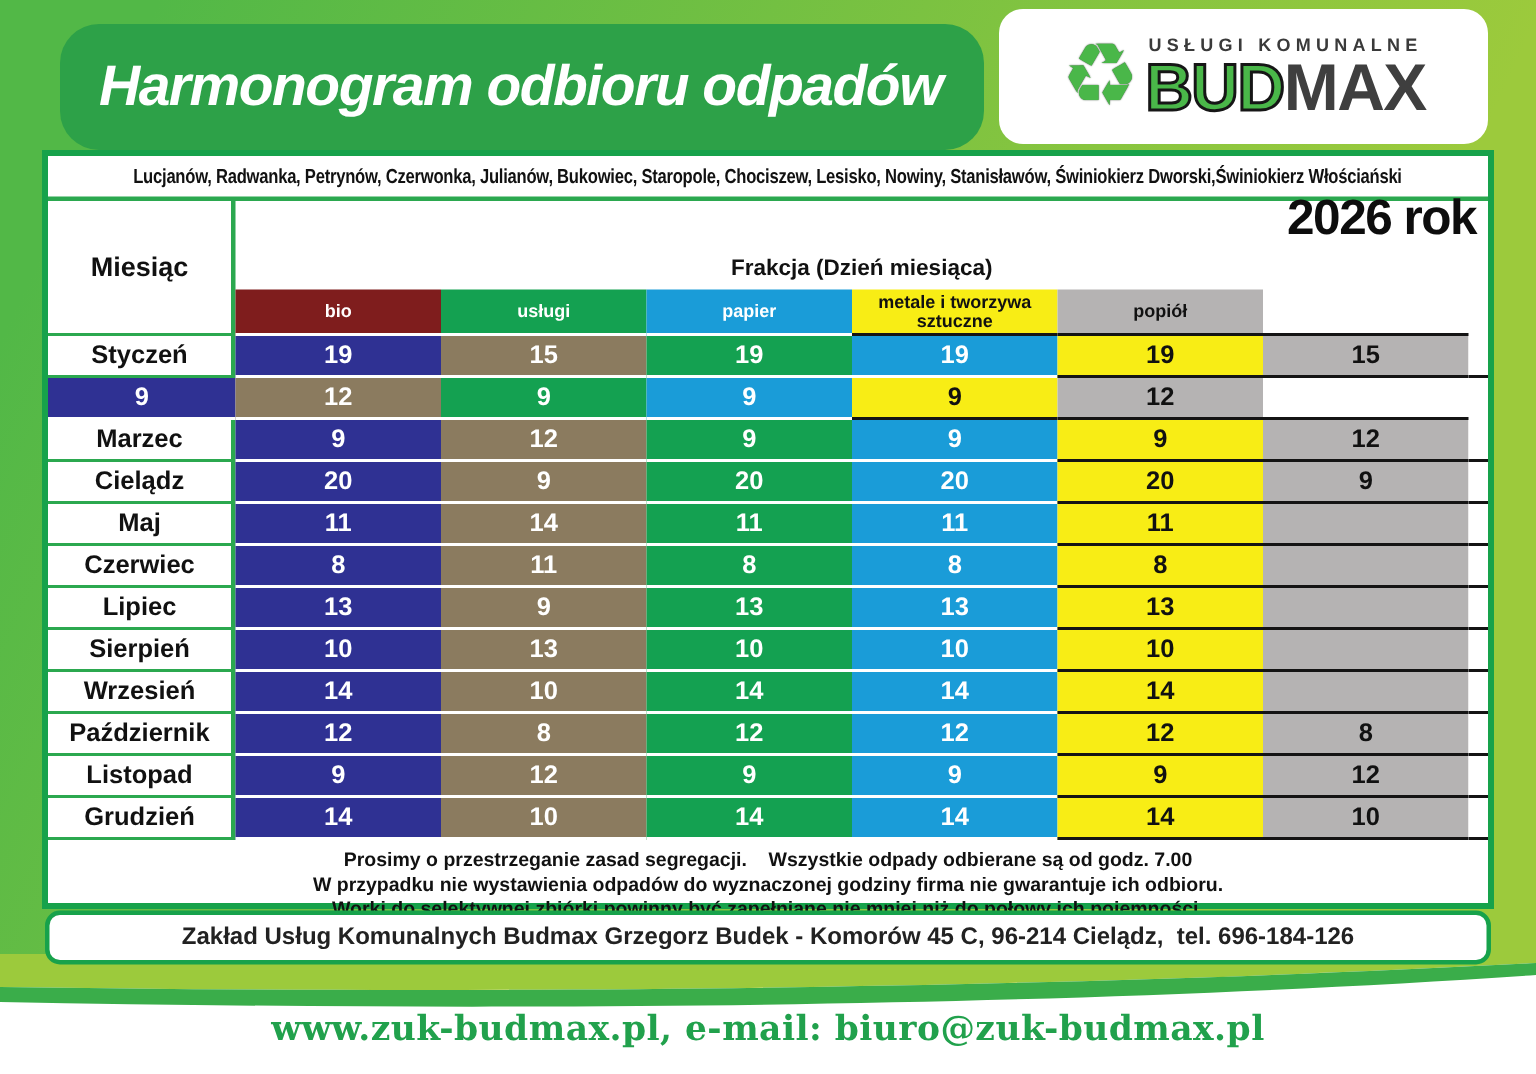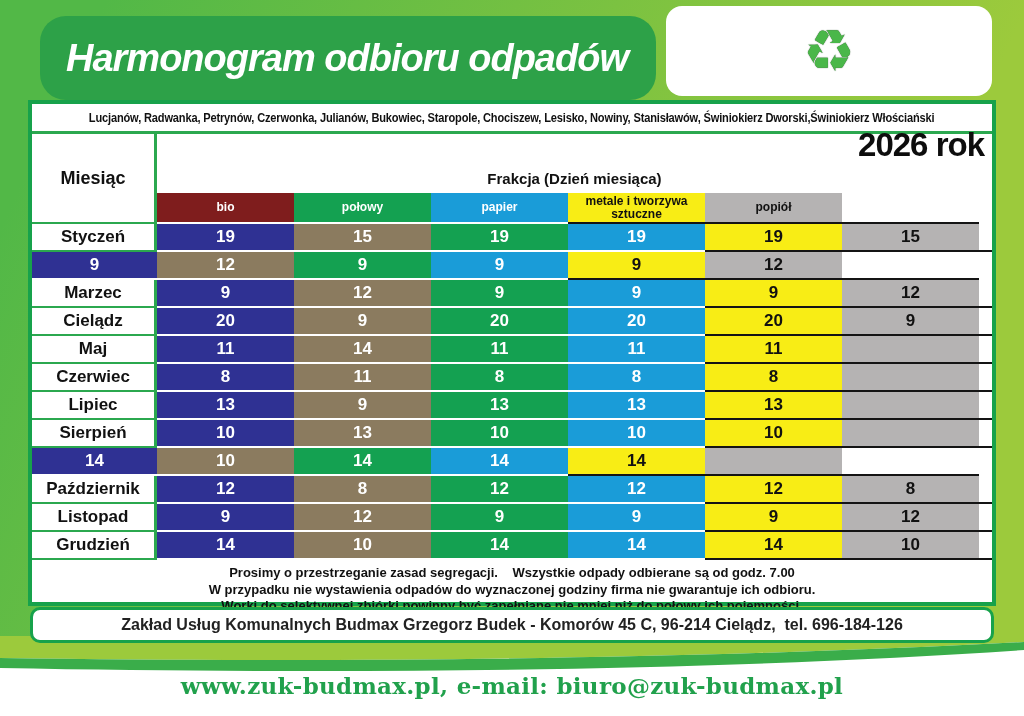--- a/index.html
+++ b/index.html
@@ -73,36 +73,40 @@
   <path d="M0,0 H1024 V6 C760,20 420,28 0,22 Z" fill="#9cca3c"></path>
   <path d="M0,22 C420,28 760,20 1024,6 L1024,14 C760,32 420,40 0,32 Z" fill="#3aad4a"></path>
 </svg>
 
 <div class="banner">
   <div class="banner-title">Harmonogram odbioru odpadów</div>
 </div>
 
 <div class="logo-box">
   <span class="recycle">♻</span>
+  <span class="logo-right">
+    <span class="logo-tagline">USŁUGI KOMUNALNE</span>
+    <span class="brand"><span class="brand-bud">BUD</span><span class="brand-max">MAX</span></span>
+  </span>
 </div>
 
 <div class="content">
   <div class="localities">
     <span>Lucjanów, Radwanka, Petrynów, Czerwonka, Julianów, Bukowiec, Staropole, Chociszew, Lesisko, Nowiny, Stanisławów, Świniokierz Dworski,Świniokierz Włościański</span>
   </div>
   <div class="year">2026 rok</div>
 
   <div>
     <div class="thead">
       <div class="miesiac-cell">Miesiąc</div>
       <div>
         <div class="frakcja-row">Frakcja (Dzień miesiąca)</div>
         <div class="colheads" id="colheads">
             <div class="colhead sep-white" style="background: #7f1d1d; color: rgb(255, 255, 255);">bio</div>
-            <div class="colhead sep-white" style="background: rgb(20, 161, 81); color: rgb(255, 255, 255);">połowy</div>
+            <div class="colhead sep-white" style="background: rgb(20, 161, 81); color: rgb(255, 255, 255);">usługi</div>
             <div class="colhead sep-white" style="background: rgb(26, 156, 216); color: rgb(255, 255, 255);">papier</div>
             <div class="colhead sep-black" style="background: rgb(248, 237, 21); color: rgb(17, 17, 17);">metale i tworzywa sztuczne</div>
             <div class="colhead sep-black" style="background: rgb(181, 179, 179); color: rgb(17, 17, 17);">popiół</div>
             <div class="spacer sep-black"></div>
           </div>
       </div>
     </div>
     <div id="rows">
         <div class="row">
           <div class="month-cell">Styczeń</div>
@@ -177,20 +181,21 @@
           <div class="month-cell">Sierpień</div>
           <div class="val sep-white" style="background: rgb(47, 49, 147); color: rgb(255, 255, 255);">10</div>
           <div class="val sep-white" style="background: rgb(139, 123, 95); color: rgb(255, 255, 255);">13</div>
           <div class="val sep-white" style="background: rgb(20, 161, 81); color: rgb(255, 255, 255);">10</div>
           <div class="val sep-white" style="background: rgb(26, 156, 216); color: rgb(255, 255, 255);">10</div>
           <div class="val sep-black" style="background: rgb(248, 237, 21); color: rgb(17, 17, 17);">10</div>
           <div class="val sep-black" style="background: rgb(181, 179, 179); color: rgb(17, 17, 17);"></div>
           <div class="spacer sep-black"></div>
         </div>
         <div class="row">
+          <div class="month-cell">Wrzesień</div>
           <div class="val sep-white" style="background: rgb(47, 49, 147); color: rgb(255, 255, 255);">14</div>
           <div class="val sep-white" style="background: rgb(139, 123, 95); color: rgb(255, 255, 255);">10</div>
           <div class="val sep-white" style="background: rgb(20, 161, 81); color: rgb(255, 255, 255);">14</div>
           <div class="val sep-white" style="background: rgb(26, 156, 216); color: rgb(255, 255, 255);">14</div>
           <div class="val sep-black" style="background: rgb(248, 237, 21); color: rgb(17, 17, 17);">14</div>
           <div class="val sep-black" style="background: rgb(181, 179, 179); color: rgb(17, 17, 17);"></div>
           <div class="spacer sep-black"></div>
         </div>
         <div class="row">
           <div class="month-cell">Październik</div>

